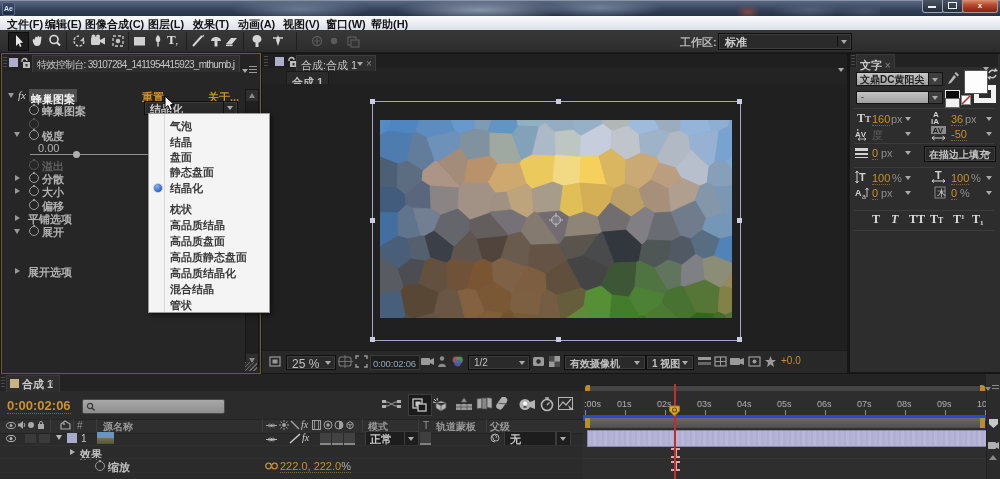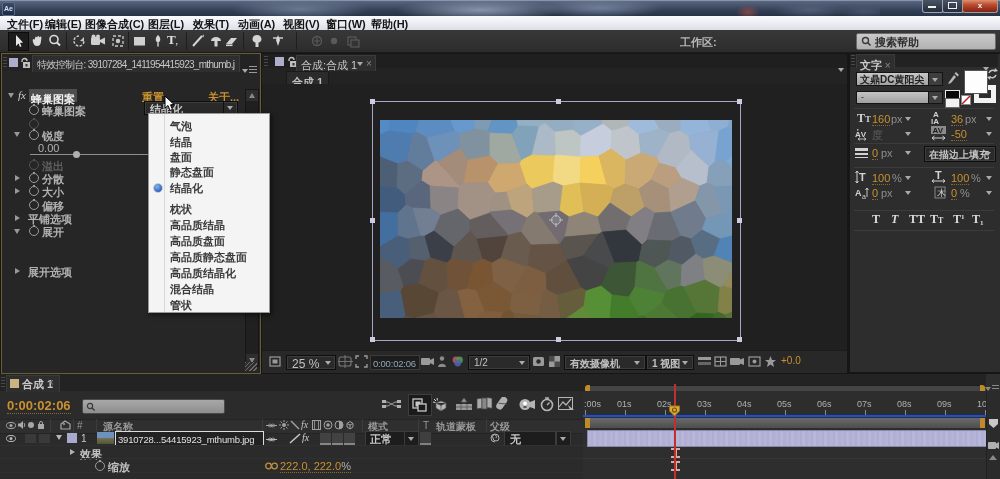--- a/index.html
+++ b/index.html
@@ -106,28 +106,26 @@
   <div class="abs" style="left:296px;top:2px;width:1px;height:18px;background:#1e1e1e"></div>
   <svg class="abs" style="left:310px;top:4px" width="60" height="14" opacity="0.38">
       <circle cx="7" cy="7" r="4.5" fill="none" stroke="#999" stroke-width="1.3"></circle>
       <path d="M4 7 h6 M7 4 v6" stroke="#999" stroke-width="1.2"></path>
       <circle cx="24" cy="7" r="3.2" fill="#999"></circle>
       <rect x="38" y="3" width="8" height="8" fill="none" stroke="#999" stroke-width="1.2"></rect>
       <rect x="41" y="6" width="8" height="7" fill="#3a3a3a" stroke="#999" stroke-width="1.2"></rect>
     </svg>
 
   <div class="abs tx" style="left:680px;top:5px;color:#b8b8b8;font-weight:bold">工作区:</div>
-
-  <div class="abs" style="left:856px;top:3px;width:138px;height:15px;background:linear-gradient(180deg,#c9c9c9,#b2b2b2);border:1px solid #6a6a6a;border-radius:2px">
-    <svg class="abs" style="left:4px;top:2px" width="11" height="11">
-        <circle cx="4.5" cy="4.5" r="3" fill="none" stroke="#3a3a3a" stroke-width="1.4"></circle>
-        <line x1="6.8" y1="6.8" x2="9.5" y2="9.5" stroke="#3a3a3a" stroke-width="1.6"></line>
-      </svg>
-    <div class="abs" style="left:18px;top:1px;font-size:11px;font-weight:bold;color:#2e2e2e;white-space:nowrap">搜索帮助</div>
-  </div>
+  <div class="abs ddbox" style="left:718px;top:3px;width:132px;height:15px">
+    <div class="abs tx" style="left:6px;top:1px;color:#cfcfcf;font-weight:bold">标准</div>
+    <div class="abs" style="left:118px;top:2px;width:1px;height:11px;background:#111"></div>
+    <div class="arr abs" style="left:122px;top:6px"></div>
+  </div>
+
 </div>
 
 <div class="abs" style="left:1px;top:53px;width:258px;height:319px;background:#262626;border:1px solid #6b5c38" id="leftpanel">
   <div class="abs" style="left:0;top:0;width:256px;height:17px;background:#232323"></div>
   <div class="abs grip" style="left:1px;top:3px;height:12px"></div>
   <div class="abs" style="left:7px;top:4px;width:9px;height:9px;background:#aeaecc"></div>
   <svg class="abs" style="left:18px;top:3px" width="11" height="12">
       <path d="M2 5 V4 a2.5 2.5 0 0 1 5 0" fill="none" stroke="#c0c0c0" stroke-width="1.4"></path>
       <rect x="3" y="5" width="7" height="6" fill="#c0c0c0"></rect>
       <rect x="5.5" y="7" width="2" height="2.5" fill="#333"></rect>
@@ -677,23 +675,20 @@
   <svg class="abs" style="left:6px;top:60px" width="10" height="9">
       <ellipse cx="5" cy="4.5" rx="4.6" ry="3" fill="none" stroke="#b8b8b8" stroke-width="1"></ellipse>
       <circle cx="5" cy="4.5" r="1.5" fill="#b8b8b8"></circle>
     </svg>
   <div class="abs" style="left:25px;top:60px;width:11px;height:9px;background:#3a3a3a"></div>
   <div class="abs" style="left:39px;top:60px;width:11px;height:9px;background:#3a3a3a"></div>
   <div class="tri-d abs" style="left:56px;top:61px;border-top-color:#b8b8b8"></div>
   <div class="abs" style="left:67px;top:59px;width:10px;height:10px;background:#a9a9cb"></div>
   <span class="abs" style="left:81px;top:59px;font-size:10px;color:#c8c8c8">1</span>
   <div class="abs" style="left:97px;top:58px;width:17px;height:12px;background:linear-gradient(180deg,#6b93bd 45%,#7a6a52 55%,#4a5a36)"></div>
-  <div class="abs" style="left:115px;top:57px;width:147px;height:13px;background:#222;border:1px solid #dcdcdc;overflow:hidden">
-      <span class="abs" style="left:2px;top:1.5px;font-size:9.5px;letter-spacing:-0.2px;color:#e0e0e0;white-space:nowrap">3910728...54415923_mthumb.jpg</span>
-    </div>
   <svg class="abs" style="left:266px;top:61px" width="11" height="9">
       <path d="M0 4.5 H11 M2 4.5 l2 -2 M2 4.5 l2 2 M9 4.5 l-2 -2 M9 4.5 l-2 2" stroke="#b8b8b8" stroke-width="1"></path>
       <circle cx="5.5" cy="4.5" r="1.6" fill="#b8b8b8"></circle>
     </svg>
   <svg class="abs" style="left:289px;top:59px" width="12" height="11">
       <line x1="1" y1="10" x2="11" y2="1" stroke="#c8c8c8" stroke-width="1.5"></line>
     </svg>
   <span class="abs" style="left:302px;top:58px;font-size:10px;font-style:italic;color:#d0d0d0;font-family:'Liberation Serif',serif">fx</span>
   <div class="abs" style="left:320px;top:59px;width:11px;height:10px;background:#424242;border-bottom:2px solid #868686"></div>
   <div class="abs" style="left:332px;top:59px;width:11px;height:10px;background:#424242;border-bottom:2px solid #868686"></div>
@@ -728,21 +723,21 @@
       <circle cx="9.5" cy="4" r="2.8" fill="none" stroke="#c09040" stroke-width="1.3"></circle>
     </svg>
   <div class="abs org" style="left:280px;top:86px;font-size:11px;border-bottom:1px dotted #8a6a2a">222.0, 222.0<span style="color:#b0b0b0">%</span></div>
 
   <div class="abs" style="left:583px;top:0;width:417px;height:105px;background:#2e2e2e"></div>
   <div class="abs" style="left:583px;top:0;width:403px;height:17px;background:#232323"></div>
   <div class="abs" style="left:585px;top:11px;width:400px;height:8px;background:#454545;border:1px solid #1e1e1e;border-radius:4px"></div>
   <div class="abs" style="left:585px;top:11px;width:5px;height:8px;background:#c08a28;border-radius:3px 0 0 3px"></div>
   <div class="abs" style="left:980px;top:11px;width:5px;height:8px;background:#c08a28;border-radius:0 3px 3px 0"></div>
 
-  <div class="abs" style="left:583px;top:17px;width:403px;height:24px;background:#2d2d2d;border-bottom:2px solid #1d4ed8" id="ruler">
+  <div class="abs" style="left:583px;top:17px;width:403px;height:24px;background:#2d2d2d;border-bottom:6px solid #1d4ed8" id="ruler">
       <span class="abs" style="left:1px;top:8px;font-size:9px;color:#b0b0b0">:00s</span>
       <div class="abs" style="left:2px;top:19px;width:1px;height:5px;background:#8a8a8a"></div>
       <span class="abs" style="left:34px;top:8px;font-size:9px;color:#b0b0b0">01s</span>
       <div class="abs" style="left:42px;top:19px;width:1px;height:5px;background:#8a8a8a"></div>
       <span class="abs" style="left:74px;top:8px;font-size:9px;color:#b0b0b0">02s</span>
       <div class="abs" style="left:82px;top:19px;width:1px;height:5px;background:#8a8a8a"></div>
       <span class="abs" style="left:114px;top:8px;font-size:9px;color:#b0b0b0">03s</span>
       <div class="abs" style="left:122px;top:19px;width:1px;height:5px;background:#8a8a8a"></div>
       <span class="abs" style="left:154px;top:8px;font-size:9px;color:#b0b0b0">04s</span>
       <div class="abs" style="left:162px;top:19px;width:1px;height:5px;background:#8a8a8a"></div>

